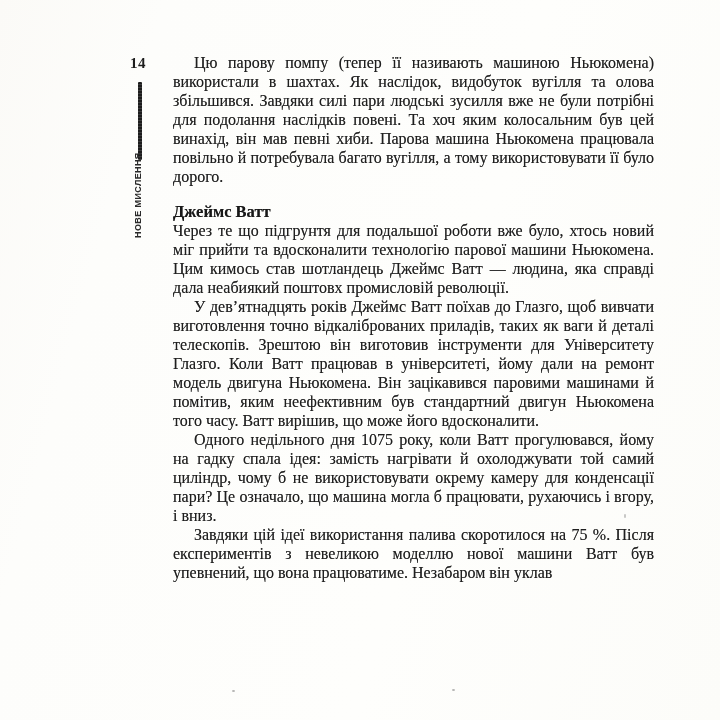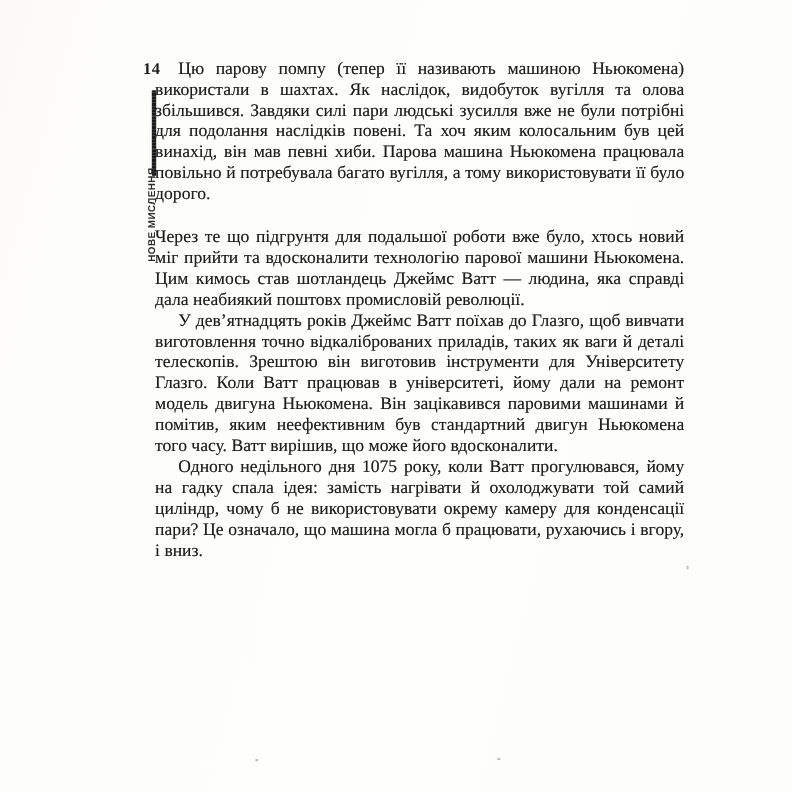--- a/index.html
+++ b/index.html
@@ -55,36 +55,35 @@
     font-family: "Liberation Sans", sans-serif;
     font-weight: bold;
     font-size: 9px;
     letter-spacing: 0.4px;
     color: #2a2a2a;
     white-space: nowrap;
   }
   
   .text-block {
     position: absolute;
-    left: 141px;
+    left: 173px;
     top: 53px;
     width: 481px;
     color: #1f1f1f;
   }
   .text-block p {
     margin: 0;
     font-size: 16px;
     line-height: 19px;
     text-align: justify;
     text-indent: 21px;
     text-shadow: 0 0 0.4px rgba(25,25,25,0.55);
   }
   .text-block p.no-indent {
     text-indent: 0;
-    margin-top: 20px;
   }
   .section-heading {
     margin: 16px 0 0 0;
     font-size: 16.5px;
     line-height: 19px;
     font-weight: bold;
     color: #181818;
     text-shadow: 0 0 0.4px rgba(25,25,25,0.55);
   }
   
@@ -105,28 +104,30 @@
   <div class="page-number">14</div>
 
   <div class="chapter-bar"></div>
 
   <div class="vertical-label">НОВЕ МИСЛЕННЯ</div>
 
   <div class="text-block">
 
     <p>Цю парову помпу (тепер її називають машиною Ньюкомена) використали в шахтах. Як наслідок, видобуток вугілля та олова збільшився. Завдяки силі пари людські зусилля вже не були потрібні для подолання наслідків повені. Та хоч яким колосальним був цей винахід, він мав певні хиби. Парова машина Ньюкомена працювала повільно й потребувала багато вугілля, а тому використовувати її було дорого.</p>
 
+    <h2 class="section-heading">Джеймс Ватт</h2>
 
     <p class="no-indent">Через те що підгрунтя для подальшої роботи вже було, хтось новий міг прийти та вдосконалити технологію парової машини Ньюкомена. Цим кимось став шотландець Джеймс Ватт — людина, яка справді дала неабиякий поштовх промисловій революції.</p>
 
 
     <p>У дев’ятнадцять років Джеймс Ватт поїхав до Глазго, щоб вивчати виготовлення точно відкаліброваних приладів, таких як ваги й деталі телескопів. Зрештою він виготовив інструменти для Університету Глазго. Коли Ватт працював в університеті, йому дали на ремонт модель двигуна Ньюкомена. Він зацікавився паровими машинами й помітив, яким неефективним був стандартний двигун Ньюкомена того часу. Ватт вирішив, що може його вдосконалити.</p>
 
     <p>Одного недільного дня 1075 року, коли Ватт прогулювався, йому на гадку спала ідея: замість нагрівати й охолоджувати той самий циліндр, чому б не використовувати окрему камеру для конденсації пари? Це означало, що машина могла б працювати, рухаючись і вгору, і вниз.</p>
 
+    <p>Завдяки цій ідеї використання палива скоротилося на 75 %. Після експериментів з невеликою моделлю нової машини Ватт був упевнений, що вона працюватиме. Незабаром він уклав</p>
 
   </div>
 
   <div class="speck speck-1"></div>
   <div class="speck speck-2"></div>
   <div class="speck speck-3"></div>
 
 </div>
 
 </body></html>

